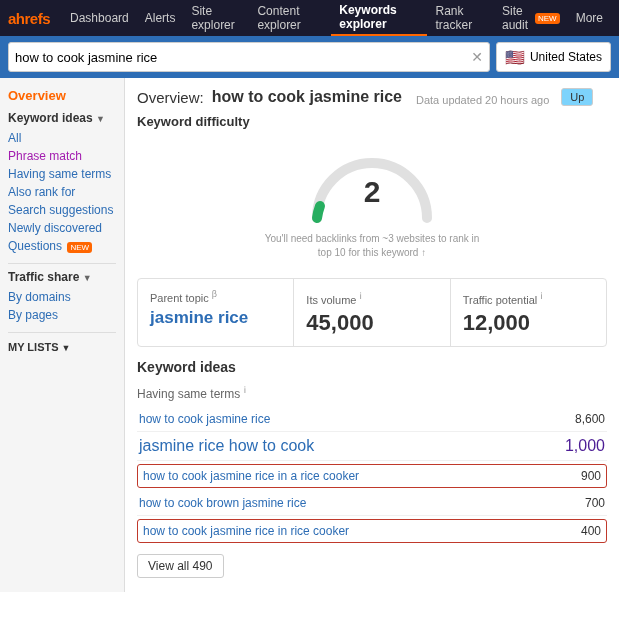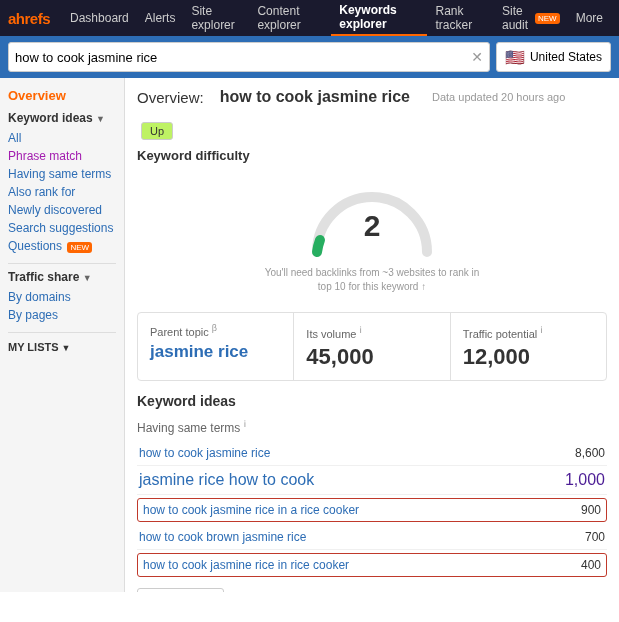--- a/index.html
+++ b/index.html
@@ -40,22 +40,22 @@
     <div style="font-size:13px; font-weight:bold; color:#f60; margin-bottom:8px; cursor:pointer;">Overview</div>
     <div style="font-size:12px; font-weight:bold; color:#333; margin-bottom:4px; cursor:pointer;">
       <span>Keyword ideas</span>
       <span style="font-size:9px; color:#666;"> ▼</span>
     </div>
     <div style="margin-bottom:8px;">
       <a style="display:block; font-size:12px; color:#2d6db5; text-decoration:none; padding:2px 0; cursor:pointer;">All</a>
       <a style="display:block; font-size:12px; color:#a21caf; text-decoration:none; padding:2px 0; cursor:pointer;">Phrase match</a>
       <a style="display:block; font-size:12px; color:#2d6db5; text-decoration:none; padding:2px 0; cursor:pointer;">Having same terms</a>
       <a style="display:block; font-size:12px; color:#2d6db5; text-decoration:none; padding:2px 0; cursor:pointer;">Also rank for</a>
+      <a style="display:block; font-size:12px; color:#2d6db5; text-decoration:none; padding:2px 0; cursor:pointer;">Search suggestions</a>
       <a style="display:block; font-size:12px; color:#2d6db5; text-decoration:none; padding:2px 0; cursor:pointer;">Newly discovered</a>
-      <a style="display:block; font-size:12px; color:#2d6db5; text-decoration:none; padding:2px 0; cursor:pointer;">Search suggestions</a>
       <a style="display:block; font-size:12px; color:#2d6db5; text-decoration:none; padding:2px 0; cursor:pointer;">
         <span>Questions</span>
         <span style="background:#f60; color:#fff; font-size:8px; padding:1px 3px; border-radius:3px; margin-left:2px;">NEW</span>
       </a>
     </div>
     <div style="border-top:1px solid #ddd; margin:6px 0;"></div>
     <div style="font-size:12px; font-weight:bold; color:#333; margin-bottom:4px; cursor:pointer;">
       <span>Traffic share</span>
       <span style="font-size:9px; color:#666;"> ▼</span>
     </div>
@@ -63,25 +63,25 @@
     <a style="display:block; font-size:12px; color:#2d6db5; text-decoration:none; padding:2px 0; cursor:pointer;">By pages</a>
     <div style="border-top:1px solid #ddd; margin:8px 0;"></div>
     <div style="font-size:11px; font-weight:bold; color:#333; cursor:pointer;">
       <span>MY LISTS</span>
       <span style="font-size:9px;"> ▼</span>
     </div>
   </div>
 
   <div style="flex:1; padding:10px 12px; overflow-y:auto; background:#fff;">
 
-    <div style="display:flex; align-items:center; flex-wrap:wrap; gap:16px; margin-bottom:8px;">
+    <div style="display:flex; align-items:flex-end; flex-wrap:wrap; gap:8px; margin-bottom:8px;">
       <span style="font-size:15px; color:#333; font-weight:normal;">Overview:</span>
       <span style="font-size:16px; font-weight:bold; color:#333;">how to cook jasmine rice</span>
       <span style="font-size:11px; color:#999; margin-left:6px;">Data updated 20 hours ago</span>
-      <button style="background:#bef264; border:1px solid #ccc; border-radius:3px; font-size:11px; padding:2px 8px; cursor:pointer; color:#333; margin-left:4px;">Up</button>
+      <button style="background:#7dd3fc; border:1px solid #ccc; border-radius:3px; font-size:11px; padding:2px 8px; cursor:pointer; color:#333; margin-left:4px;">Up</button>
     </div>
 
     <div style="margin-bottom:12px;">
       <div style="font-size:13px; font-weight:bold; color:#333; margin-bottom:8px;">Keyword difficulty</div>
       <div style="text-align:center; padding:6px 0;">
         <div style="position:relative; width:140px; height:85px; margin:0 auto;">
           <svg width="140" height="85" viewBox="0 0 140 85">
 
             <path d="M 15 75 A 55 55 0 0 1 125 75" fill="none" stroke="#e0e0e0" stroke-width="10" stroke-linecap="round"></path>
 

